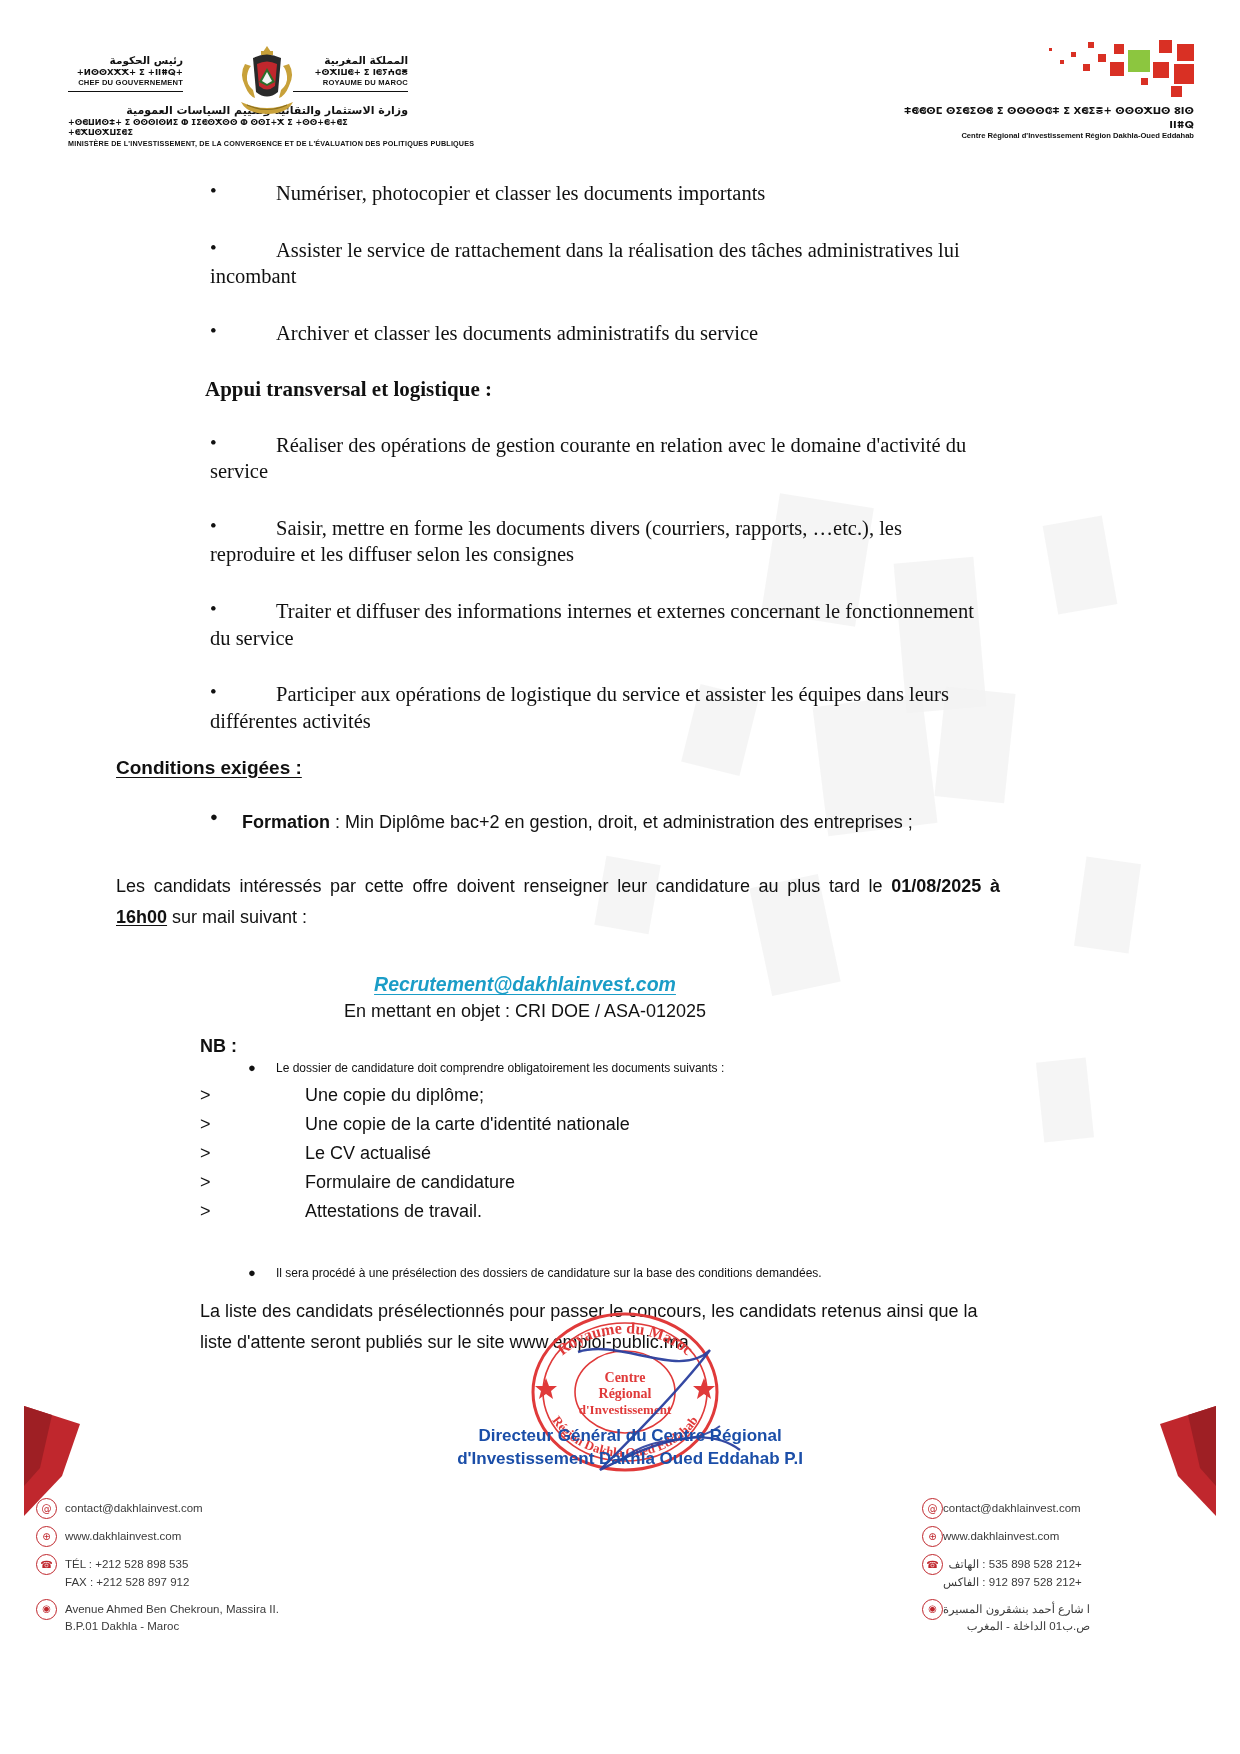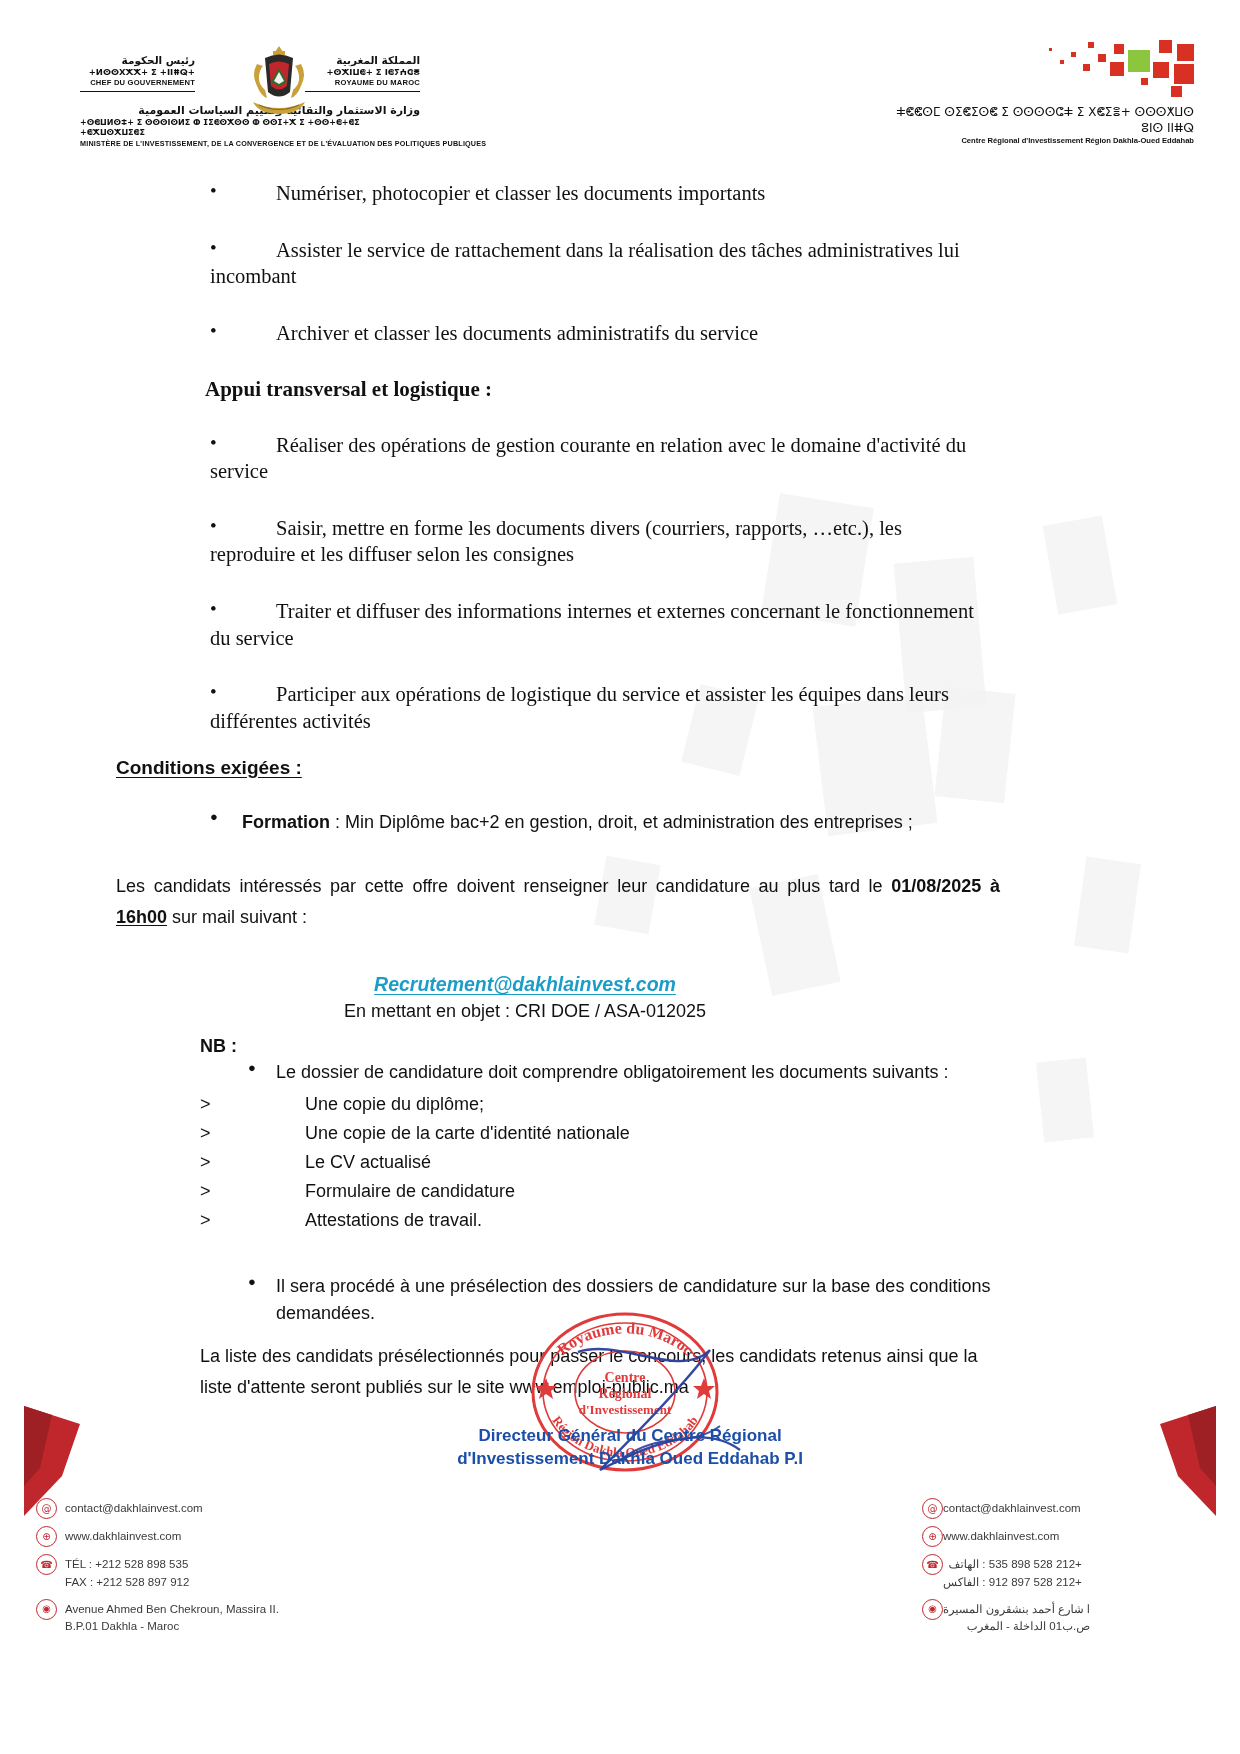--- a/index.html
+++ b/index.html
@@ -13,42 +13,42 @@
     overflow:hidden;
   }
   .page { position:relative; width:1240px; height:1754px; }
 
   
   .scan-blotch { position:absolute; background:#f2f2f2; opacity:.75; }
 
   
   .header { position:absolute; top:34px; left:0; width:1240px; height:130px; }
 
-  .hdr-left { position:absolute; left:80px; top:8px; width:340px; }
+  .hdr-left { position:absolute; left:68px; top:8px; width:340px; }
   .hdr-left-row { display:flex; align-items:flex-start; justify-content:space-between; }
   .gov-col { text-align:right; width:115px; padding-top:12px; }
   .maroc-col { text-align:right; width:115px; padding-top:12px; }
   .ar-line { font-family:"DejaVu Sans", sans-serif; font-size:10.5px; font-weight:700; color:#111; letter-spacing:.5px; line-height:1.25; direction:rtl; }
   .tif-line { font-family:"DejaVu Sans", sans-serif; font-size:8.5px; font-weight:700; color:#111; line-height:1.3; }
   .fr-line { font-family:"Liberation Sans", sans-serif; font-size:7.6px; font-weight:700; color:#111; letter-spacing:.2px; line-height:1.3; white-space:nowrap; }
   .hdr-rule { height:1px; background:#111; margin-top:3px; }
 
   .coat { position:absolute; left:163px; top:0px; width:72px; height:82px; }
 
   .ministry { position:absolute; left:68px; top:86px; width:340px; text-align:center; }
   .ministry .ar-line { font-size:11px; text-align:right; }
   .ministry .tif-line { font-size:8px; text-align:left; }
   .ministry .fr-line { font-size:7.2px; text-align:left; }
 
   .hdr-right { position:absolute; right:46px; top:6px; width:300px; text-align:right; }
   .cri-logo { height:58px; position:relative; margin-bottom:6px; }
   .cri-logo i { position:absolute; display:block; background:#d93024; }
   .cri-logo i.g { background:#8cc63f; }
   .cri-ar { font-family:"DejaVu Sans", sans-serif; font-size:12.5px; font-weight:700; direction:rtl; color:#111; line-height:1.3; }
-  .cri-tif { font-family:"DejaVu Sans", sans-serif; font-size:12px; font-weight:400; color:#111; line-height:1.35; }
+  .cri-tif { font-family:"DejaVu Sans", sans-serif; font-size:10px; font-weight:700; color:#111; line-height:1.35; }
   .cri-fr { font-family:"Liberation Sans", sans-serif; font-size:7.6px; font-weight:700; color:#111; line-height:1.35; white-space:nowrap; }
 
   
   .body-wrap { position:absolute; left:0; top:180px; width:1240px; }
 
   .serif-blk { font-family:"Liberation Serif", serif; font-size:20.5px; color:#111; }
   .bul-row { position:relative; padding-left:14px; margin:0 0 30px 0; line-height:1.3; }
   .bul-row .bdot { position:absolute; left:14px; top:-1px; font-size:19px; }
   .bul-row .btxt { display:block; text-indent:66px; padding-left:0; }
 
@@ -65,21 +65,21 @@
   .para b { font-weight:700; }
   .u { text-decoration:underline; text-underline-offset:2px; }
 
   .mail-line { text-align:center; margin-top:6px; }
   .mail-link { font-family:"Liberation Sans", sans-serif; font-weight:700; font-size:19.5px; color:#1b9dc7; text-decoration:underline; text-underline-offset:3px; }
   .objet { text-align:center; font-family:"Liberation Sans", sans-serif; font-size:18px; margin-top:5px; }
 
   .nb-label { font-family:"Liberation Sans", sans-serif; font-weight:700; font-size:18px; margin:6px 0 2px 0; }
 
   .nb-bullets { list-style:none; margin:0 0 0 34px; padding:0; }
-  .nb-bullets li { position:relative; padding-left:42px; font-family:"Liberation Sans", sans-serif; font-size:18px; line-height:1.5; }
+  .nb-bullets li { position:relative; padding-left:42px; font-family:"Liberation Sans", sans-serif; font-size:12px; line-height:1.5; }
   .nb-bullets li:before { content:"\25CF"; position:absolute; left:14px; top:-1px; font-size:13px; }
 
   .doc-list { margin:4px 0 0 0; padding:0; list-style:none; }
   .doc-list li { display:flex; font-family:"Liberation Sans", sans-serif; font-size:18px; line-height:1.62; }
   .doc-list .gt { width:105px; flex:0 0 105px; }
 
   .tail-para { font-family:"Liberation Sans", sans-serif; font-size:18px; line-height:1.72; margin:0; }
 
   
   .stamp { position:absolute; left:510px; top:1300px; width:230px; height:175px; pointer-events:none; }

